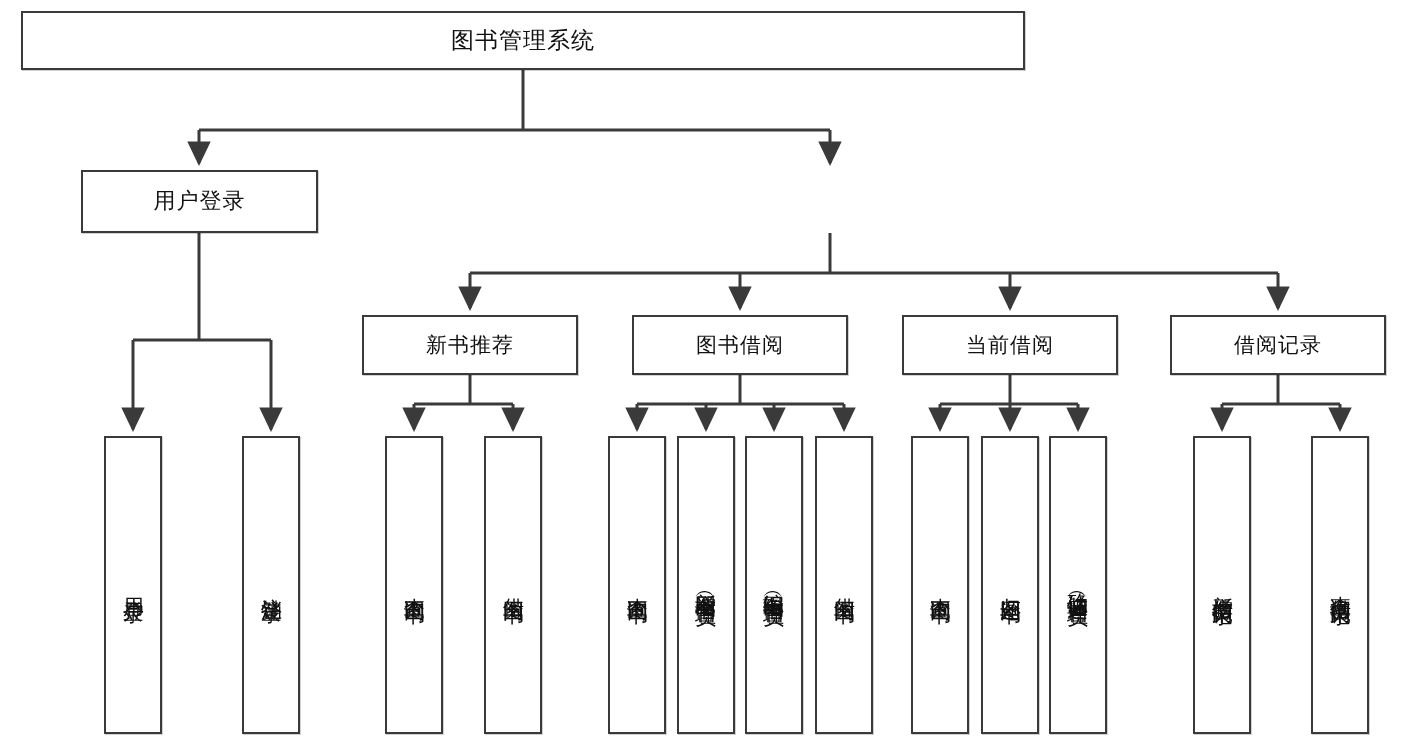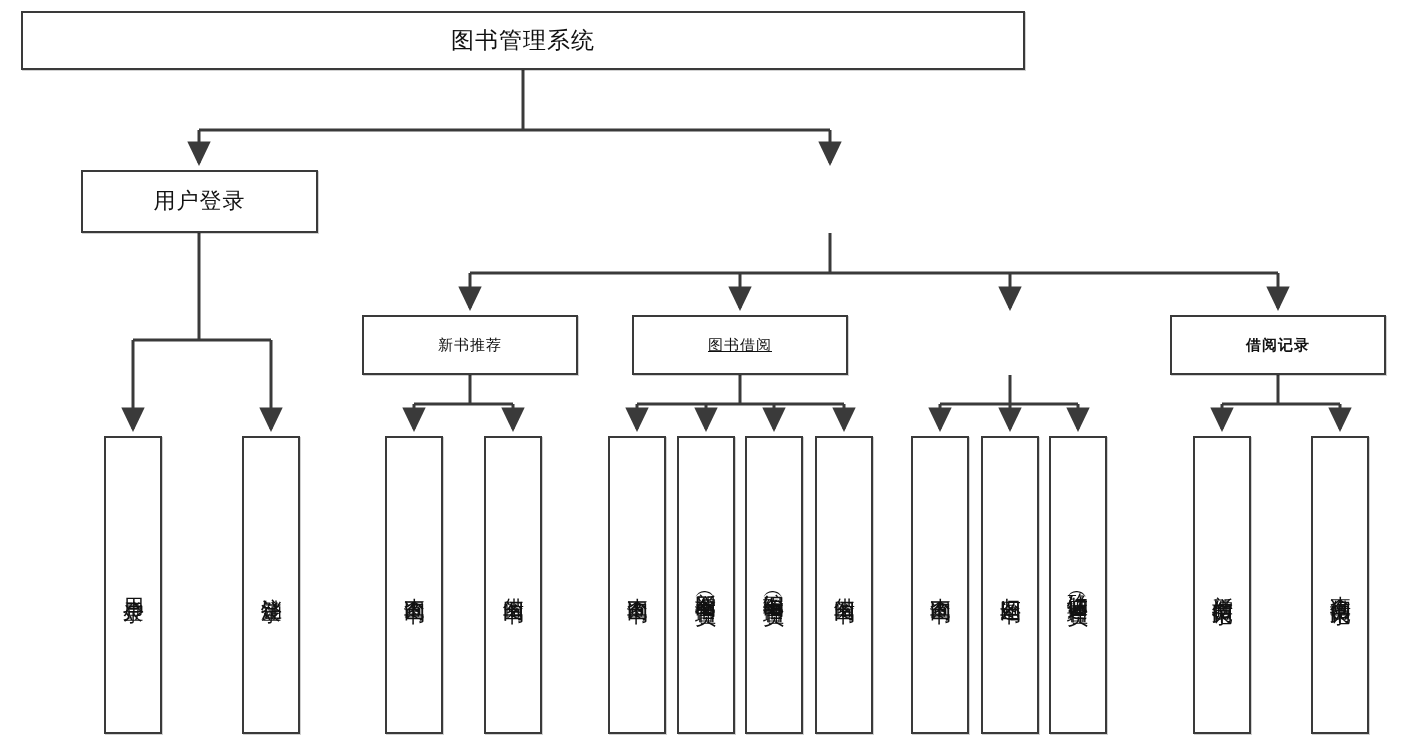--- a/index.html
+++ b/index.html
@@ -38,21 +38,21 @@
   }
   .node .label {
     font-size: 22px;
     line-height: 1.1;
     letter-spacing: 1px;
     white-space: nowrap;
     color: #111;
   }
   .node.root .label { font-size: 23px; }
   .node.level2 .label { font-size: 22px; }
-  .node.level3 .label { font-size: 15px; }
+  .node.level3 .label { font-size: 21px; }
   .leaf {
     position: absolute;
     box-sizing: border-box;
     border: 2px solid #3a3a3a;
     background: #ffffff;
     display: flex;
     align-items: center;
     justify-content: center;
     box-shadow: 1px 1px 0 rgba(0,0,0,0.18);
     overflow: hidden;
@@ -140,24 +140,27 @@
     <span class="label">图书管理系统</span>
   </div>
 
   <div class="node level2" style="left:81px; top:170px; width:237px; height:63px;">
     <span class="label">用户登录</span>
   </div>
 
   <div class="node level3" style="left:362px; top:315px; width:216px; height:60px;">
     <span class="label">新书推荐</span>
   </div>
-  <div class="node level3" style="left:632px; top:315px; width:216px; height:60px;text-decoration:underline;">
+  <div class="node level3" style="left:632px; top:315px; width:216px; height:60px;">
     <span class="label">图书借阅</span>
   </div>
-  <div class="node level3" style="left:1170px; top:315px; width:216px; height:60px;font-weight:bold;">
+  <div class="node level3" style="left:902px; top:315px; width:216px; height:60px;">
+    <span class="label">当前借阅</span>
+  </div>
+  <div class="node level3" style="left:1170px; top:315px; width:216px; height:60px;">
     <span class="label">借阅记录</span>
   </div>
 
   <div class="leaf" style="left:104px; top:436px; width:58px; height:298px;">
     <span class="vlabel">用户登录</span>
   </div>
   <div class="leaf" style="left:242px; top:436px; width:58px; height:298px;">
     <span class="vlabel">注销登录</span>
   </div>
 

